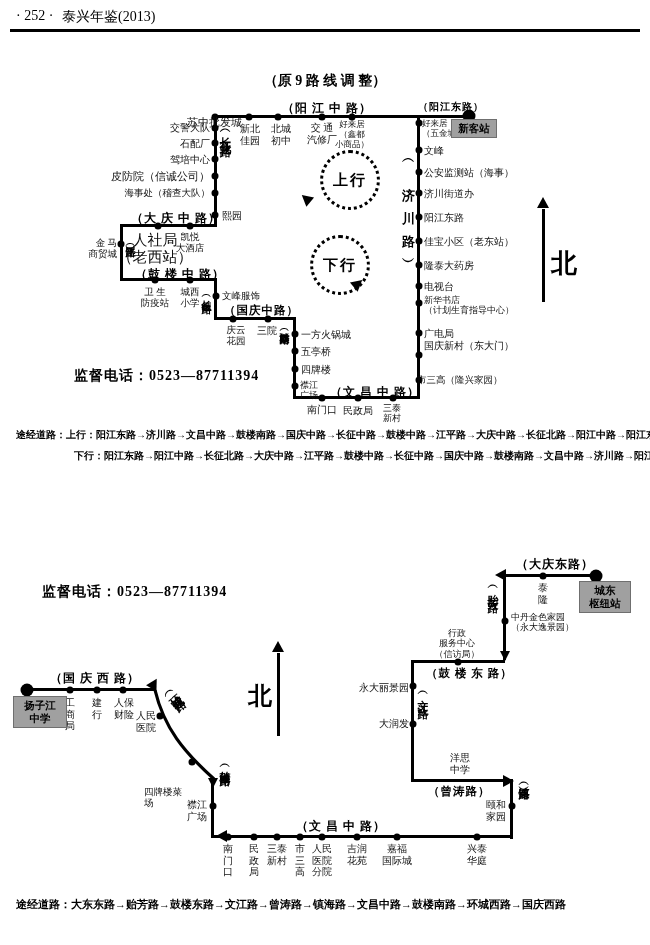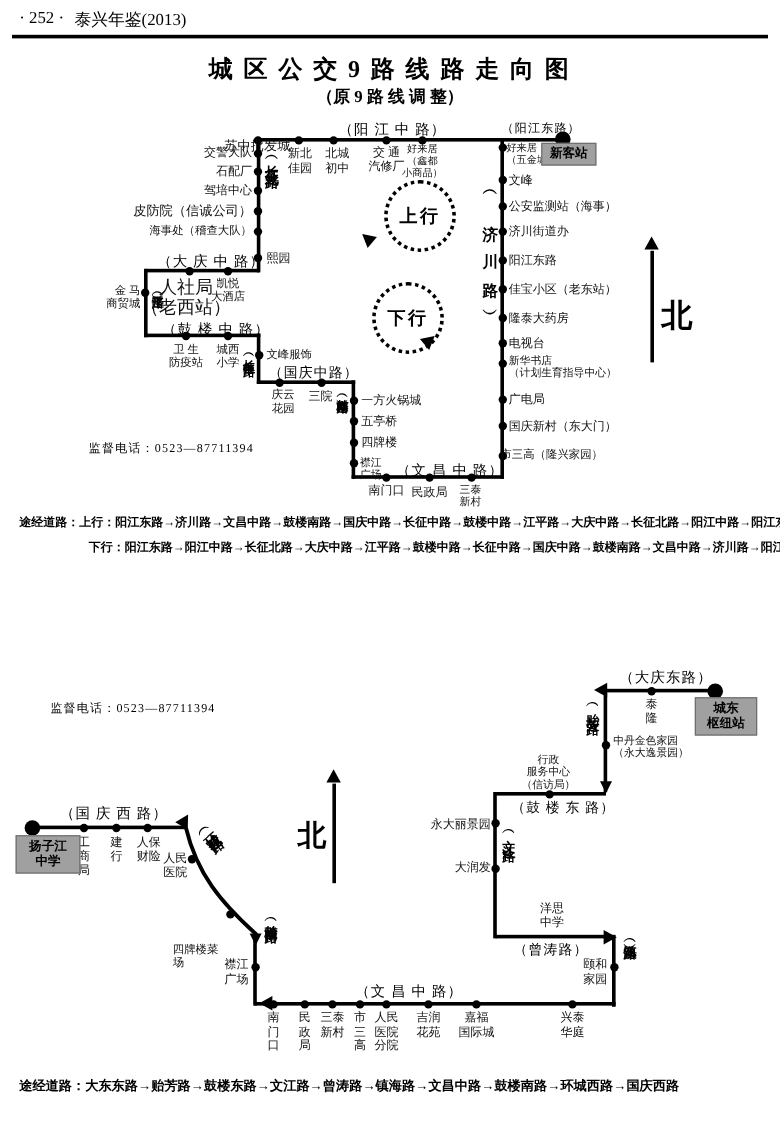--- a/index.html
+++ b/index.html
@@ -5,45 +5,44 @@
   html,body{margin:0;padding:0;background:#fff}
   #page{position:relative;width:650px;height:945px;background:#fff;overflow:hidden;
         font-family:"Liberation Serif","DejaVu Serif",serif;color:#000}
   .abs{position:absolute}
   .ln{position:absolute;background:#000}
   .dot{position:absolute;width:7px;height:7px;background:#000;border-radius:50%;transform:translate(-50%,-50%)}
   .bdot{position:absolute;width:13px;height:13px;background:#000;border-radius:50%;transform:translate(-50%,-50%)}
   .st{position:absolute;font-size:10px;line-height:1.16;white-space:pre-line;color:#111}
   .c{transform:translateX(-50%);text-align:center}
   .r{transform:translateX(-100%);text-align:right}
-  .rd{position:absolute;font-weight:normal;font-size:12px;white-space:nowrap;letter-spacing:1px}
+  .rd{position:absolute;font-weight:bold;font-size:12px;white-space:nowrap;letter-spacing:1px}
   .rv{position:absolute;font-weight:bold;font-size:11px;writing-mode:vertical-rl;text-orientation:mixed;white-space:nowrap;line-height:1}
   .gray{position:absolute;background:#a0a0a0;border:1px solid #6f6f6f;font-weight:bold;font-size:10.5px;line-height:1.25;text-align:center;white-space:pre-line;padding:2px 3px}
   .tri{position:absolute;width:0;height:0}
   .t-up{border-left:6px solid transparent;border-right:6px solid transparent;border-bottom:11px solid #000}
   .t-down{border-left:5px solid transparent;border-right:5px solid transparent;border-top:10px solid #000}
   .t-left{border-top:6px solid transparent;border-bottom:6px solid transparent;border-right:11px solid #000}
   .t-right{border-top:6px solid transparent;border-bottom:6px solid transparent;border-left:11px solid #000}
   .loopc{position:absolute;width:54px;height:54px;border:3px dotted #000;border-radius:50%;display:flex;align-items:center;justify-content:center;font-weight:bold;font-size:15px;letter-spacing:2px}
   .north-l{position:absolute;font-weight:bold}
-  .phone{position:absolute;font-weight:normal;font-size:10px;letter-spacing:1px}
+  .phone{position:absolute;font-weight:bold;font-size:14px;letter-spacing:1px}
   .desc{position:absolute;font-weight:bold;font-size:10px;white-space:nowrap}
   .hdr{position:absolute;font-size:14px;white-space:nowrap}
   .title{position:absolute;left:0;width:650px;text-align:center;font-weight:bold;white-space:nowrap}
 </style>
 </head>
 <body>
 
 <div id="page">
 
   <div class="hdr" style="left:16px;top:8px">· 252 ·</div>
   <div class="hdr" style="left:62px;top:8px">泰兴年鉴(2013)</div>
   <div class="ln" style="left:10px;top:29px;width:630px;height:3px"></div>
 
-  <div class="title" style="top:44px;font-size:20px;letter-spacing:2px">城 区 公 交 9 路 线 路 走 向 图</div>
   <div class="title" style="top:72px;font-size:14px">（原 9 路 线 调 整）</div>
 
   <div class="ln" style="left:215px;top:115px;width:256px;height:3px"></div>
   <div class="ln" style="left:214px;top:115px;width:3px;height:112px"></div>
   <div class="ln" style="left:121px;top:224px;width:95px;height:3px"></div>
   <div class="ln" style="left:120px;top:224px;width:3px;height:57px"></div>
   <div class="ln" style="left:120px;top:278px;width:97px;height:3px"></div>
   <div class="ln" style="left:214px;top:278px;width:3px;height:42px"></div>
   <div class="ln" style="left:214px;top:317px;width:82px;height:3px"></div>
   <div class="ln" style="left:293px;top:317px;width:3px;height:82px"></div>
@@ -149,21 +148,21 @@
   <div class="dot" style="left:419px;top:265px"></div>
   <div class="st" style="left:424px;top:260px">隆泰大药房</div>
   <div class="dot" style="left:419px;top:286px"></div>
   <div class="st" style="left:424px;top:281px">电视台</div>
   <div class="dot" style="left:419px;top:303px"></div>
   <div class="st" style="left:424px;top:295px;font-size:9px">新华书店
 （计划生育指导中心）</div>
   <div class="dot" style="left:419px;top:333px"></div>
   <div class="st" style="left:424px;top:328px">广电局</div>
   <div class="dot" style="left:419px;top:355px"></div>
-  <div class="st" style="left:424px;top:350px">国庆新村（东大门）</div>
+  <div class="st" style="left:424px;top:340px">国庆新村（东大门）</div>
   <div class="dot" style="left:419px;top:380px"></div>
   <div class="st" style="left:417px;top:375px;font-size:9.5px">市三高（隆兴家园）</div>
 
   <div class="bdot" style="left:469px;top:116px"></div>
   <div class="gray" style="left:451px;top:119px;width:38px">新客站</div>
 
   <div class="loopc" style="left:320px;top:150px">
       <span>上行</span>
     </div>
   <div class="tri t-up" style="left:300px;top:193px;transform:rotate(-50deg)"></div>

